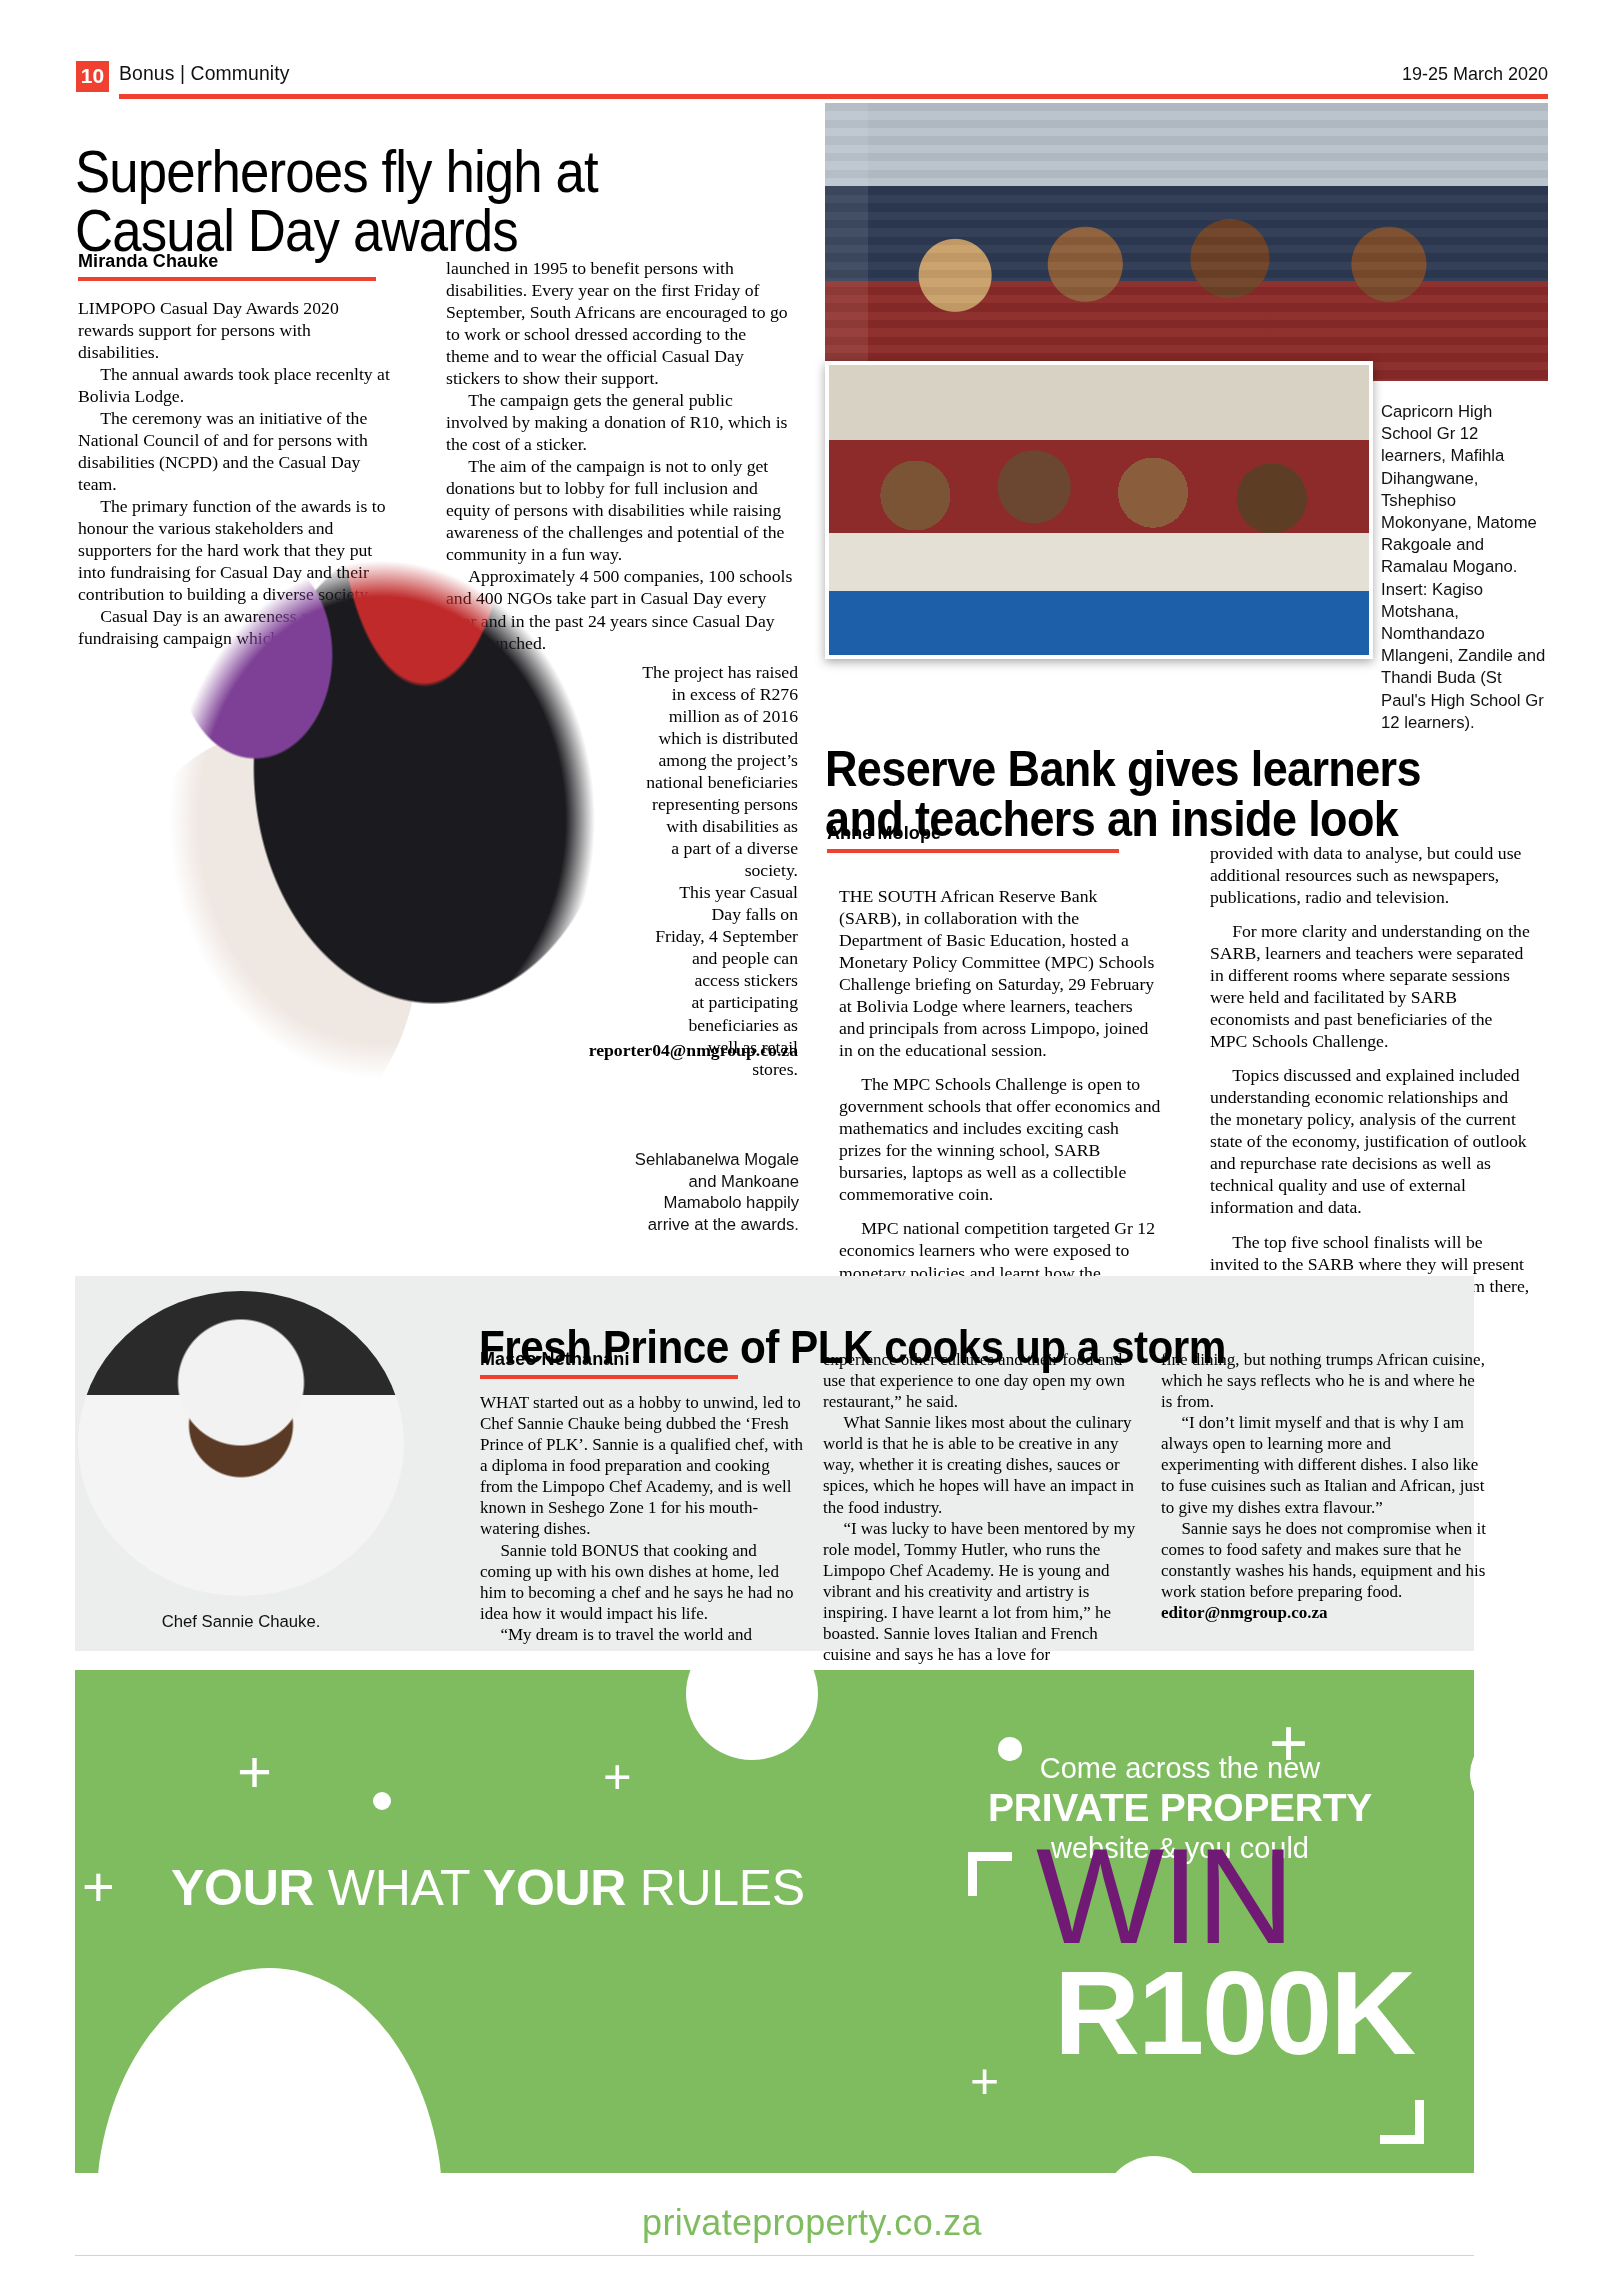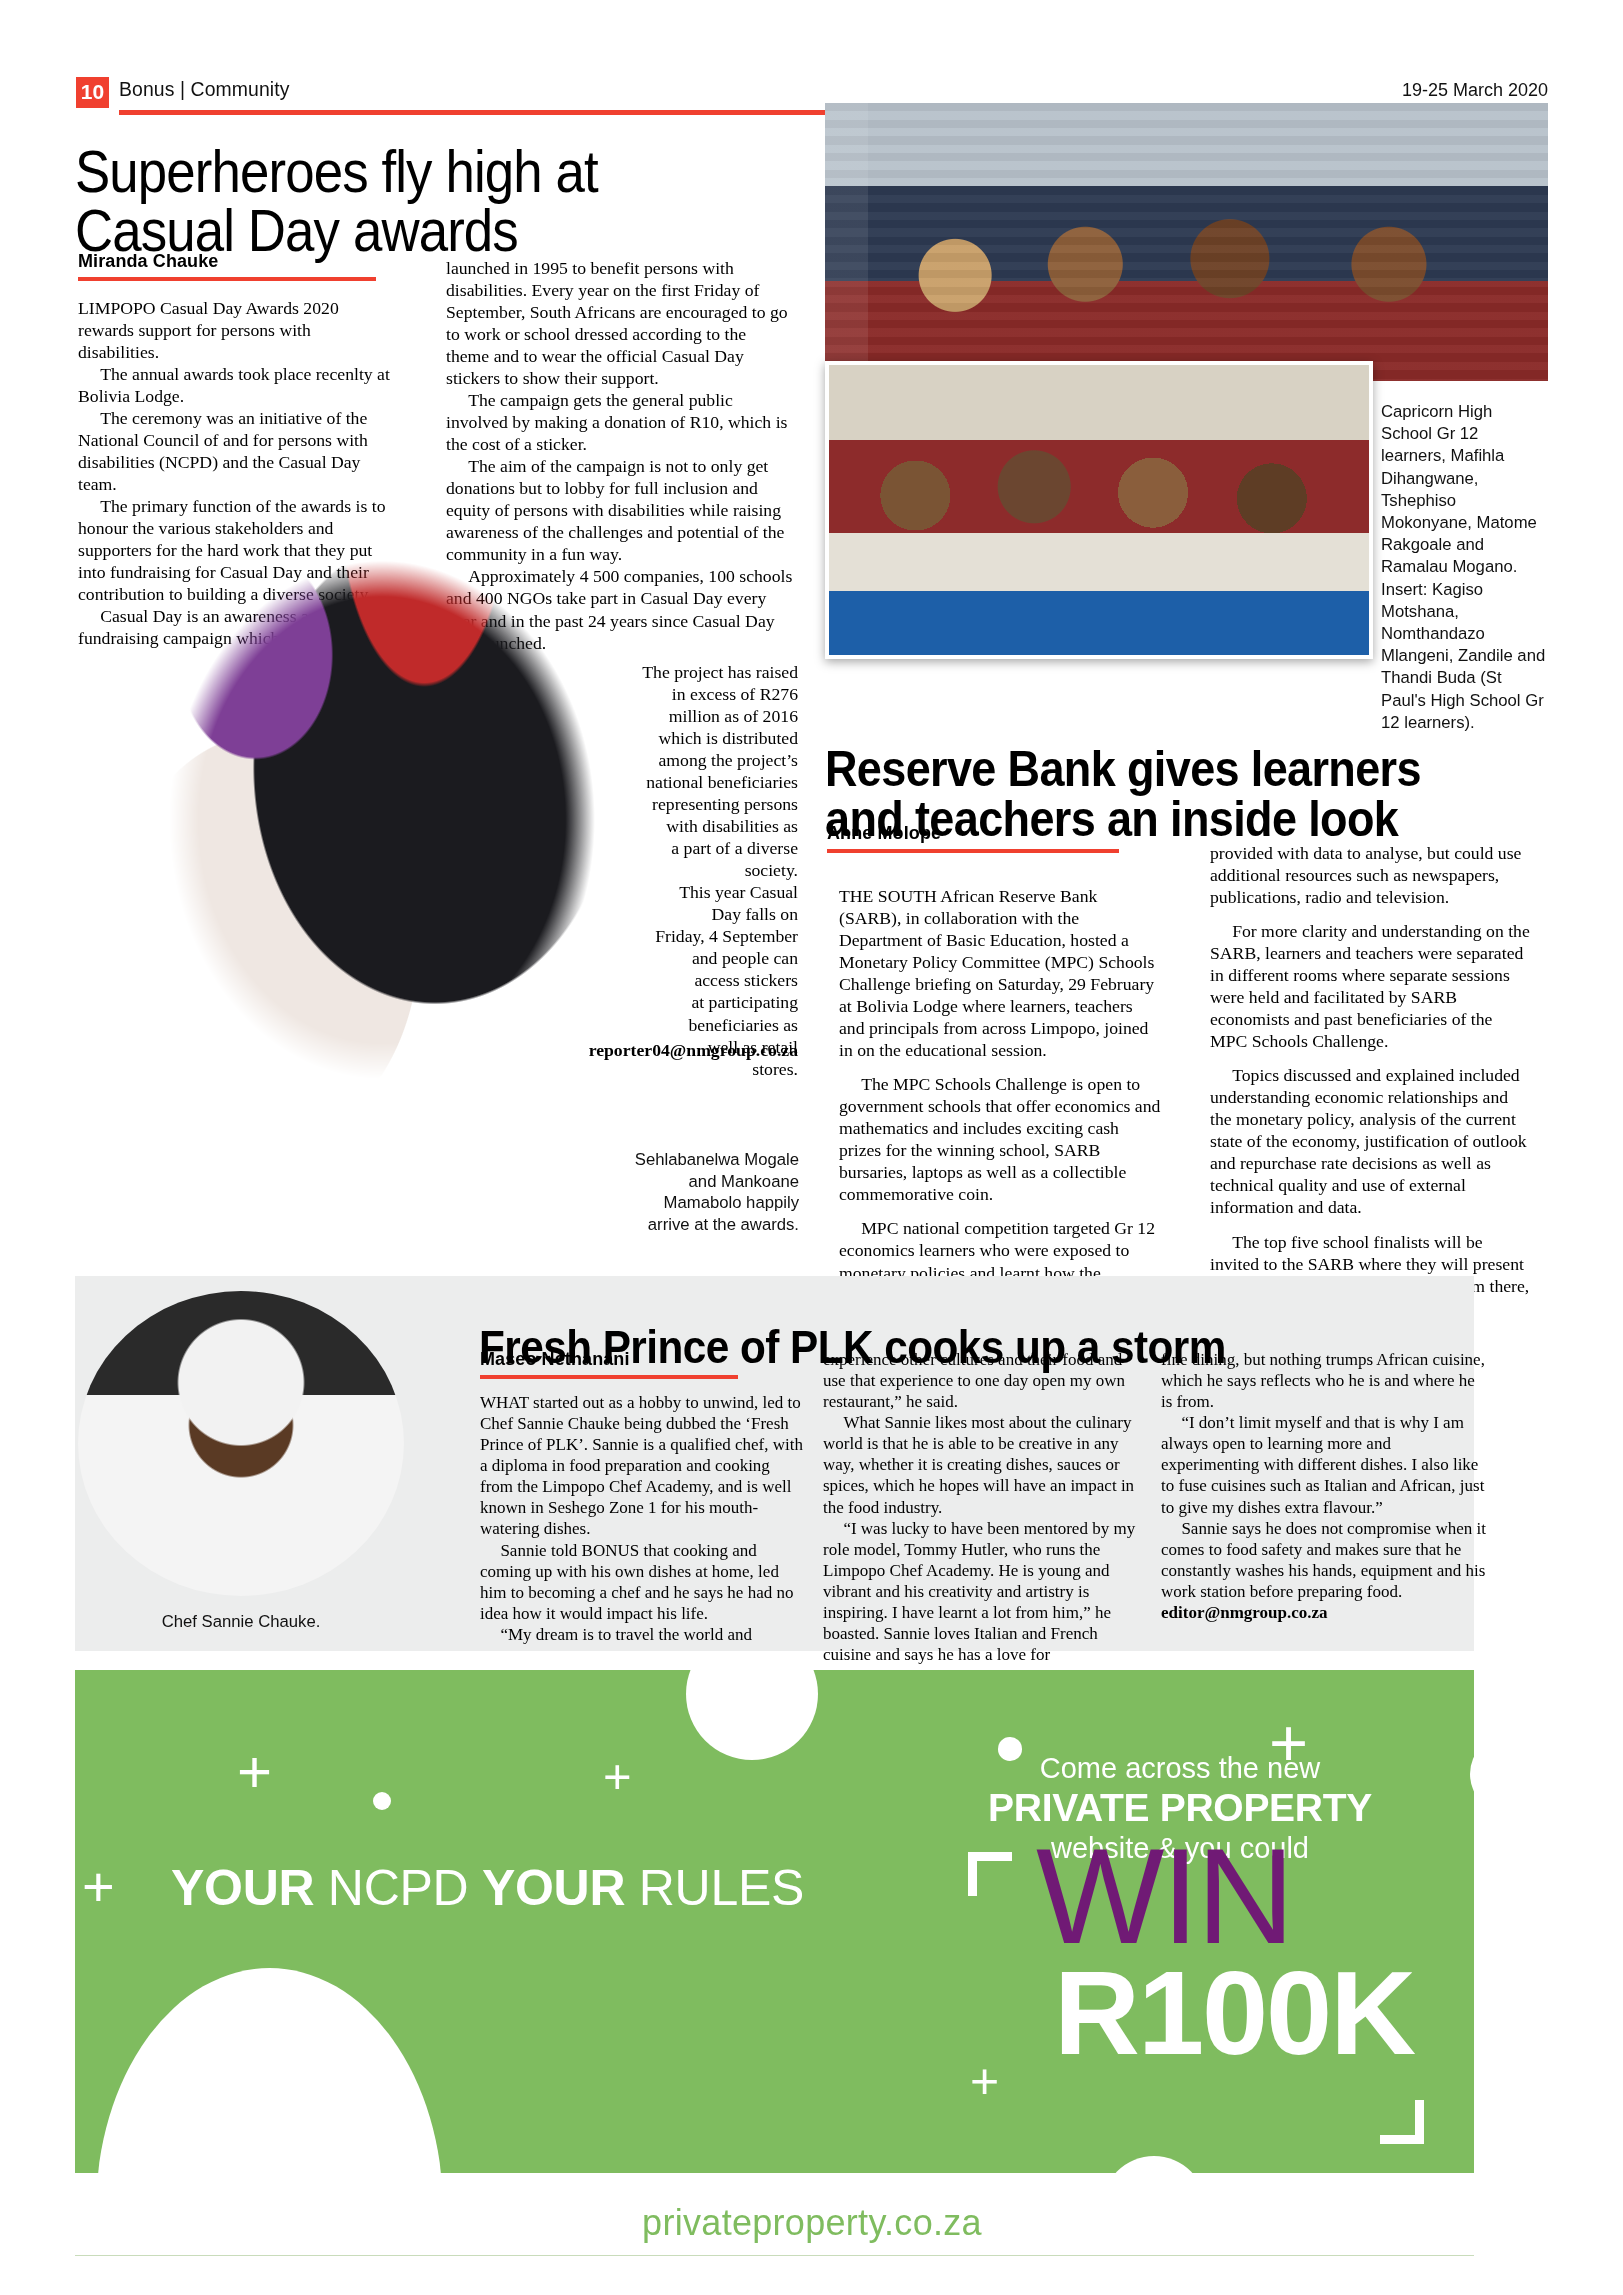--- a/index.html
+++ b/index.html
@@ -8,21 +8,21 @@
     width:1624px; height:2295px;
     background:#ffffff;
     font-family:"Liberation Serif", serif;
     color:#000;
     position:relative;
     overflow:hidden;
   }
   .page { position:absolute; inset:0; }
 
   
-  .masthead { position:absolute; left:76px; top:61px; width:1472px; height:43px;margin-top:16px; }
+  .masthead { position:absolute; left:76px; top:61px; width:1472px; height:43px; }
   .pagenum {
     position:absolute; left:0; top:0; width:33px; height:30.5px;
     background:#f0402f; color:#fff;
     font-family:"Liberation Sans", sans-serif; font-weight:bold;
     font-size:21px; line-height:30.5px; text-align:center;
   }
   .section-label {
     position:absolute; left:43px; top:1.4px;
     font-family:"Liberation Sans", sans-serif;
     font-size:19.4px; font-weight:normal; letter-spacing:0.1px; color:#111;
@@ -381,21 +381,21 @@
     </div>
 
     <div class="ad-come">
       <span>Come across the new</span>
       <span class="ad-pp">PRIVATE PROPERTY</span>
       <span class="ad-website">website &amp; you could</span>
     </div>
     <div class="ad-win">WIN</div>
     <div class="ad-r100k">R100K</div>
 
-    <div class="ad-slogan"><b>YOUR</b><span class="light"> NCPD </span><b>YOUR</b><span class="light"> RULES</span></div>
+    <div class="ad-slogan"><b>YOUR</b><span class="light"> WHAT </span><b>YOUR</b><span class="light"> RULES</span></div>
 
     <div class="logo-wrap">
       <div class="logo-mark"></div>
       <div class="logo-text">
         <div>PRIVATE</div>
 
       </div>
     </div>
   </div>
 

